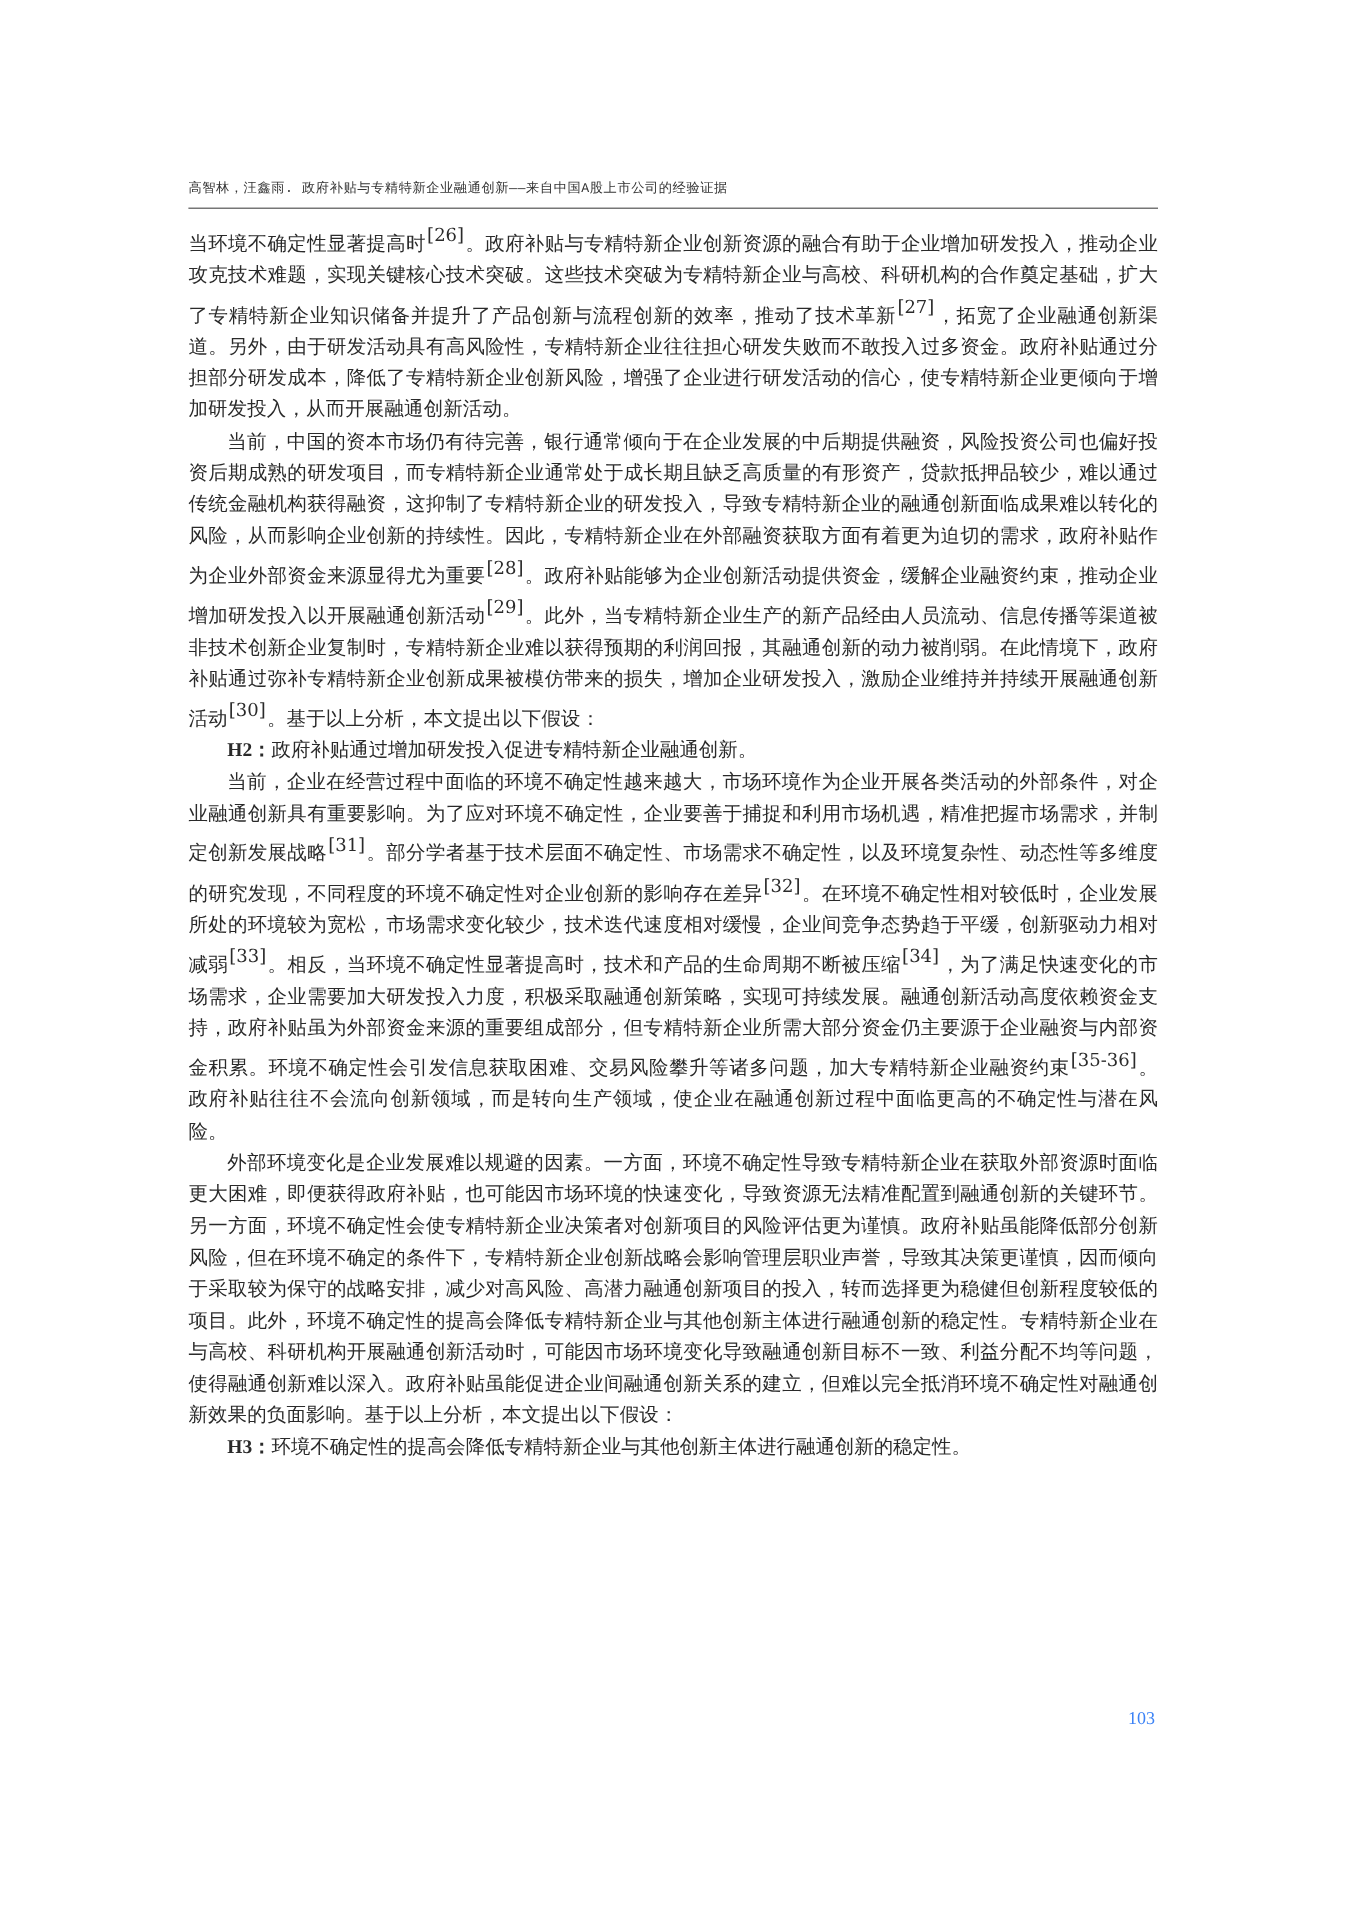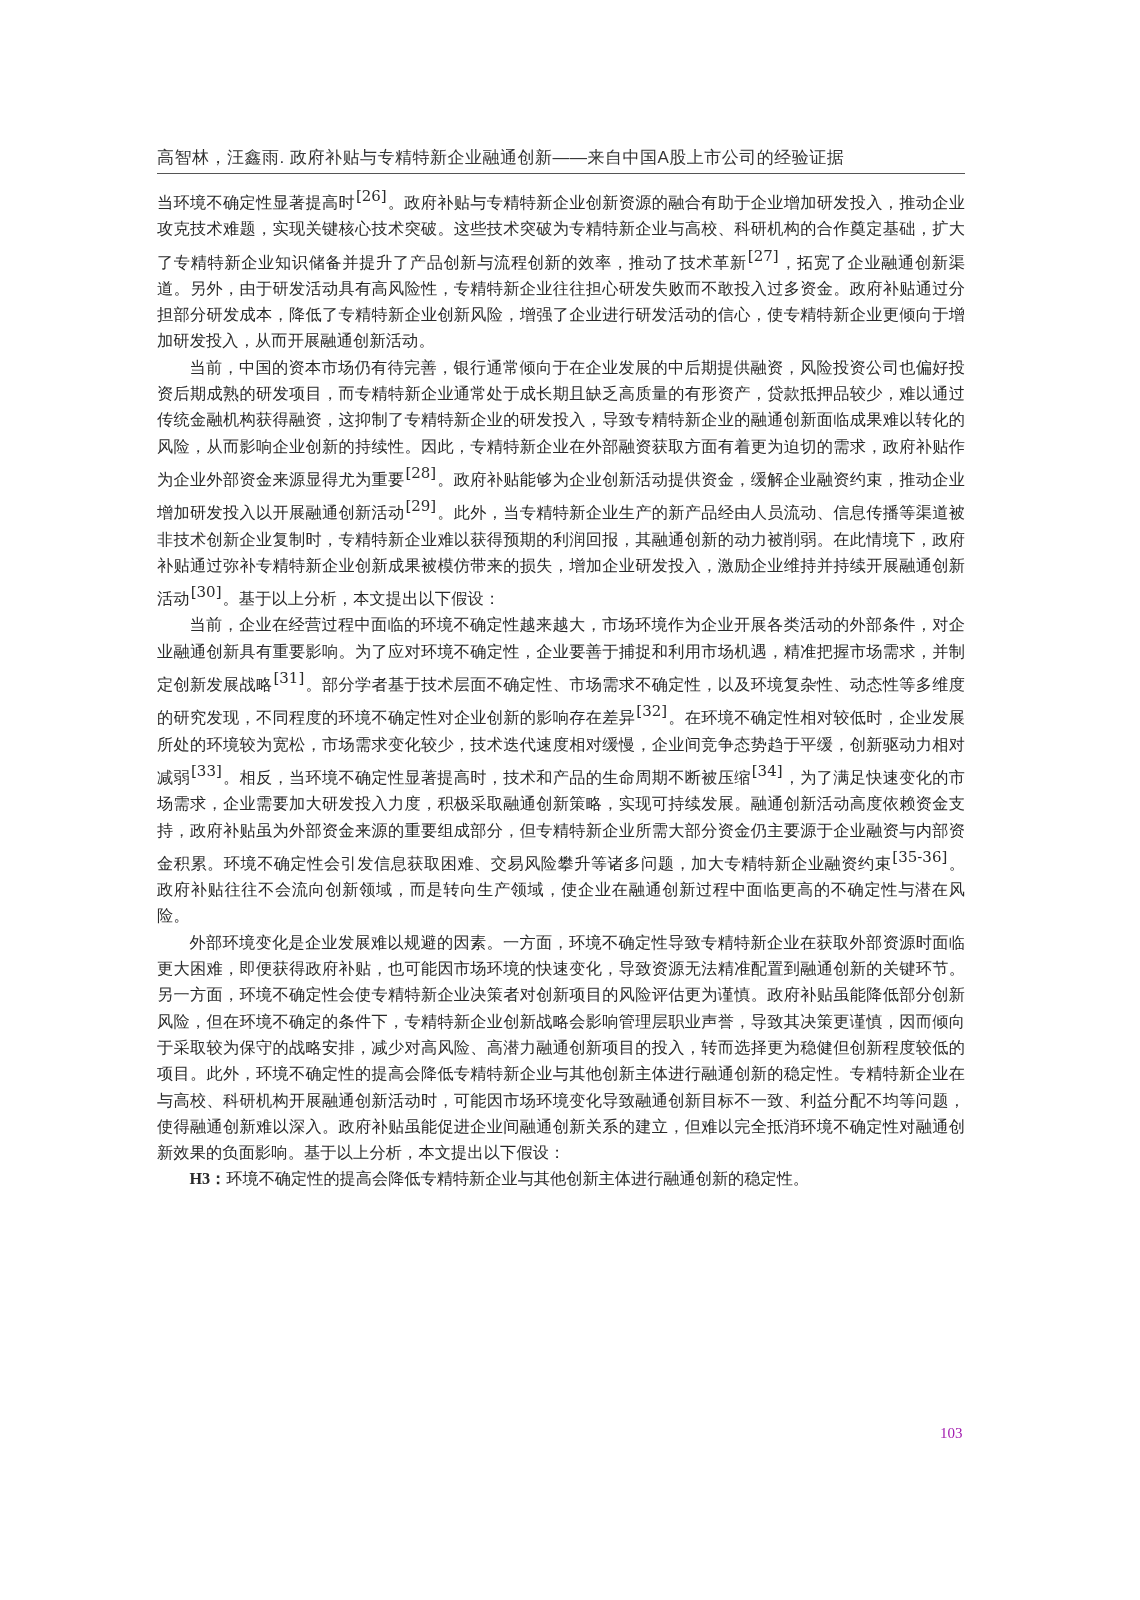--- a/index.html
+++ b/index.html
@@ -1,44 +1,45 @@
 <!DOCTYPE html>
 <html><head>
 <meta charset="utf-8">
 <style>
   html, body { margin: 0; padding: 0; background: #ffffff; }
   body { width: 1140px; height: 1600px; position: relative; overflow: hidden;
          font-family: "DejaVu Serif", "Liberation Serif", serif; color: #2a2a2a; }
   .page { position: absolute; left: 157px; top: 146px; width: 808px; }
-  .running-head { font-family: Liberation Sans, sans-serif; font-size: 17px; color: #333;
+  .running-head { font-family: Liberation Mono, monospace; font-size: 11px; color: #333;
                   letter-spacing: 0.5px; height: 24px; line-height: 24px; white-space: nowrap; }
   .rule { height: 0; border-top: 1.3px solid #555; margin-top: 3px; }
   .body-text { margin-top: 9px; }
   .p { font-size: 16.2px; line-height: 26.3px; text-align: justify; text-justify: inter-ideograph;
        margin: 0; letter-spacing: 0.15px; }
   .indent { text-indent: 2em; }
   .cite { font-size: 15px; vertical-align: 7px; letter-spacing: 0; margin: 0 1px; }
   .hyp { margin: 0; font-size: 16.2px; line-height: 26.3px; padding-left: 2em; }
   .hyp b { font-family: "Liberation Serif", serif; font-weight: bold; }
   .sec { margin: 0; font-size: 16.2px; line-height: 26.3px; padding-left: 2em; font-weight: bold;
          font-family: "DejaVu Sans", sans-serif; }
   .pageno { position: absolute; left: 940px; top: 1425px; font-size: 15px;
-            font-family: "Liberation Serif", serif; color: #a21caf; }
+            font-family: "Liberation Serif", serif; color: #3b82f6; }
 </style>
 </head>
 <body>
 
 <div class="page">
   <div class="running-head">高智林，汪鑫雨. 政府补贴与专精特新企业融通创新——来自中国A股上市公司的经验证据</div>
   <div class="rule"></div>
 
   <div class="body-text">
     <p class="p"><span>当环境不确定性显著提高时</span><span class="cite">[26]</span><span>。政府补贴与专精特新企业创新资源的融合有助于企业增加研发投入，推动企业攻克技术难题，实现关键核心技术突破。这些技术突破为专精特新企业与高校、科研机构的合作奠定基础，扩大了专精特新企业知识储备并提升了产品创新与流程创新的效率，推动了技术革新</span><span class="cite">[27]</span><span>，拓宽了企业融通创新渠道。另外，由于研发活动具有高风险性，专精特新企业往往担心研发失败而不敢投入过多资金。政府补贴通过分担部分研发成本，降低了专精特新企业创新风险，增强了企业进行研发活动的信心，使专精特新企业更倾向于增加研发投入，从而开展融通创新活动。</span></p>
     <p class="p indent"><span>当前，中国的资本市场仍有待完善，银行通常倾向于在企业发展的中后期提供融资，风险投资公司也偏好投资后期成熟的研发项目，而专精特新企业通常处于成长期且缺乏高质量的有形资产，贷款抵押品较少，难以通过传统金融机构获得融资，这抑制了专精特新企业的研发投入，导致专精特新企业的融通创新面临成果难以转化的风险，从而影响企业创新的持续性。因此，专精特新企业在外部融资获取方面有着更为迫切的需求，政府补贴作为企业外部资金来源显得尤为重要</span><span class="cite">[28]</span><span>。政府补贴能够为企业创新活动提供资金，缓解企业融资约束，推动企业增加研发投入以开展融通创新活动</span><span class="cite">[29]</span><span>。此外，当专精特新企业生产的新产品经由人员流动、信息传播等渠道被非技术创新企业复制时，专精特新企业难以获得预期的利润回报，其融通创新的动力被削弱。在此情境下，政府补贴通过弥补专精特新企业创新成果被模仿带来的损失，增加企业研发投入，激励企业维持并持续开展融通创新活动</span><span class="cite">[30]</span><span>。基于以上分析，本文提出以下假设：</span></p>
 
+    <p class="hyp"><b>H2：</b><span>政府补贴通过增加研发投入促进专精特新企业融通创新。</span></p>
 
 
     <p class="p indent"><span>当前，企业在经营过程中面临的环境不确定性越来越大，市场环境作为企业开展各类活动的外部条件，对企业融通创新具有重要影响。为了应对环境不确定性，企业要善于捕捉和利用市场机遇，精准把握市场需求，并制定创新发展战略</span><span class="cite">[31]</span><span>。部分学者基于技术层面不确定性、市场需求不确定性，以及环境复杂性、动态性等多维度的研究发现，不同程度的环境不确定性对企业创新的影响存在差异</span><span class="cite">[32]</span><span>。在环境不确定性相对较低时，企业发展所处的环境较为宽松，市场需求变化较少，技术迭代速度相对缓慢，企业间竞争态势趋于平缓，创新驱动力相对减弱</span><span class="cite">[33]</span><span>。相反，当环境不确定性显著提高时，技术和产品的生命周期不断被压缩</span><span class="cite">[34]</span><span>，为了满足快速变化的市场需求，企业需要加大研发投入力度，积极采取融通创新策略，实现可持续发展。融通创新活动高度依赖资金支持，政府补贴虽为外部资金来源的重要组成部分，但专精特新企业所需大部分资金仍主要源于企业融资与内部资金积累。环境不确定性会引发信息获取困难、交易风险攀升等诸多问题，加大专精特新企业融资约束</span><span class="cite">[35-36]</span><span>。政府补贴往往不会流向创新领域，而是转向生产领域，使企业在融通创新过程中面临更高的不确定性与潜在风险。</span></p>
     <p class="p indent"><span>外部环境变化是企业发展难以规避的因素。一方面，环境不确定性导致专精特新企业在获取外部资源时面临更大困难，即便获得政府补贴，也可能因市场环境的快速变化，导致资源无法精准配置到融通创新的关键环节。另一方面，环境不确定性会使专精特新企业决策者对创新项目的风险评估更为谨慎。政府补贴虽能降低部分创新风险，但在环境不确定的条件下，专精特新企业创新战略会影响管理层职业声誉，导致其决策更谨慎，因而倾向于采取较为保守的战略安排，减少对高风险、高潜力融通创新项目的投入，转而选择更为稳健但创新程度较低的项目。此外，环境不确定性的提高会降低专精特新企业与其他创新主体进行融通创新的稳定性。专精特新企业在与高校、科研机构开展融通创新活动时，可能因市场环境变化导致融通创新目标不一致、利益分配不均等问题，使得融通创新难以深入。政府补贴虽能促进企业间融通创新关系的建立，但难以完全抵消环境不确定性对融通创新效果的负面影响。基于以上分析，本文提出以下假设：</span></p>
 
     <p class="hyp"><b>H3：</b><span>环境不确定性的提高会降低专精特新企业与其他创新主体进行融通创新的稳定性。</span></p>
   </div>
 </div>
 
 <div class="pageno">103</div>

